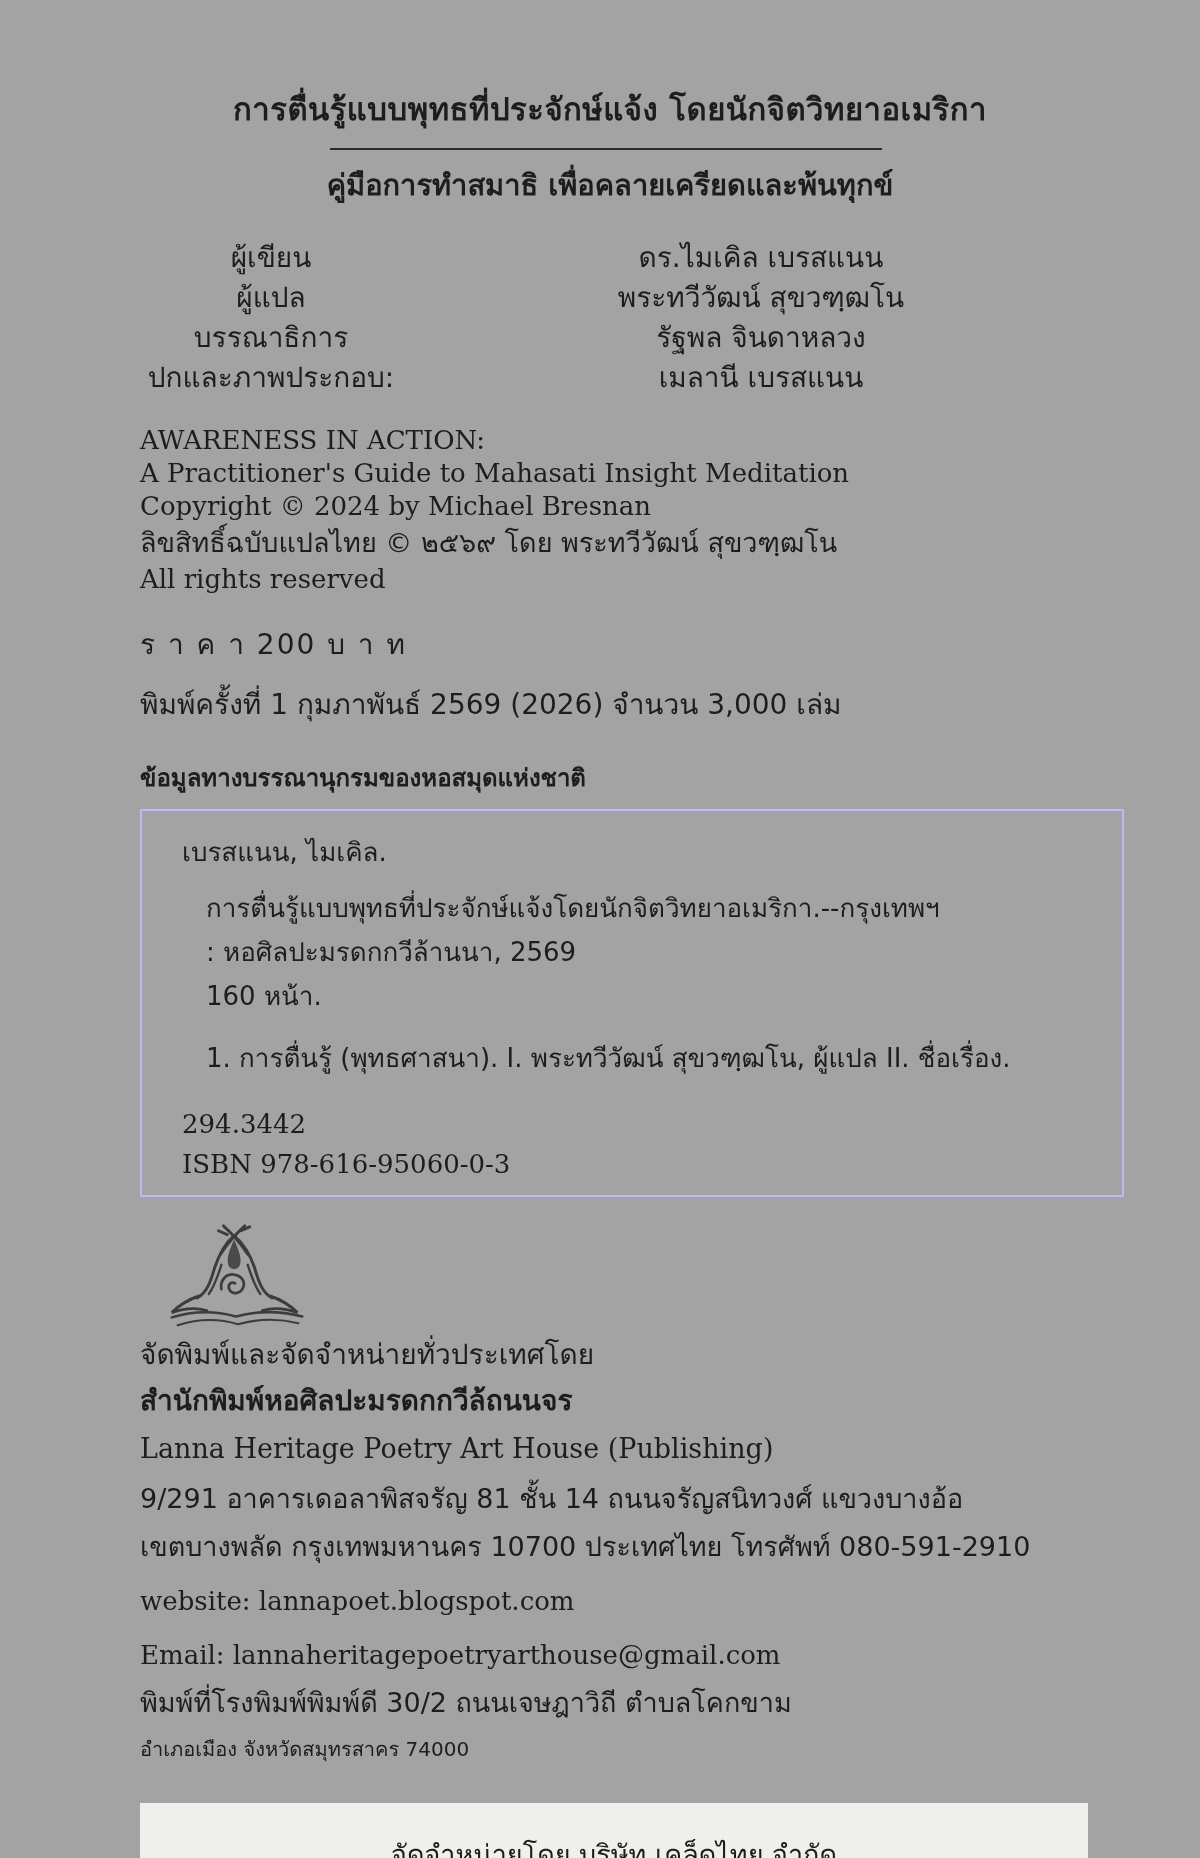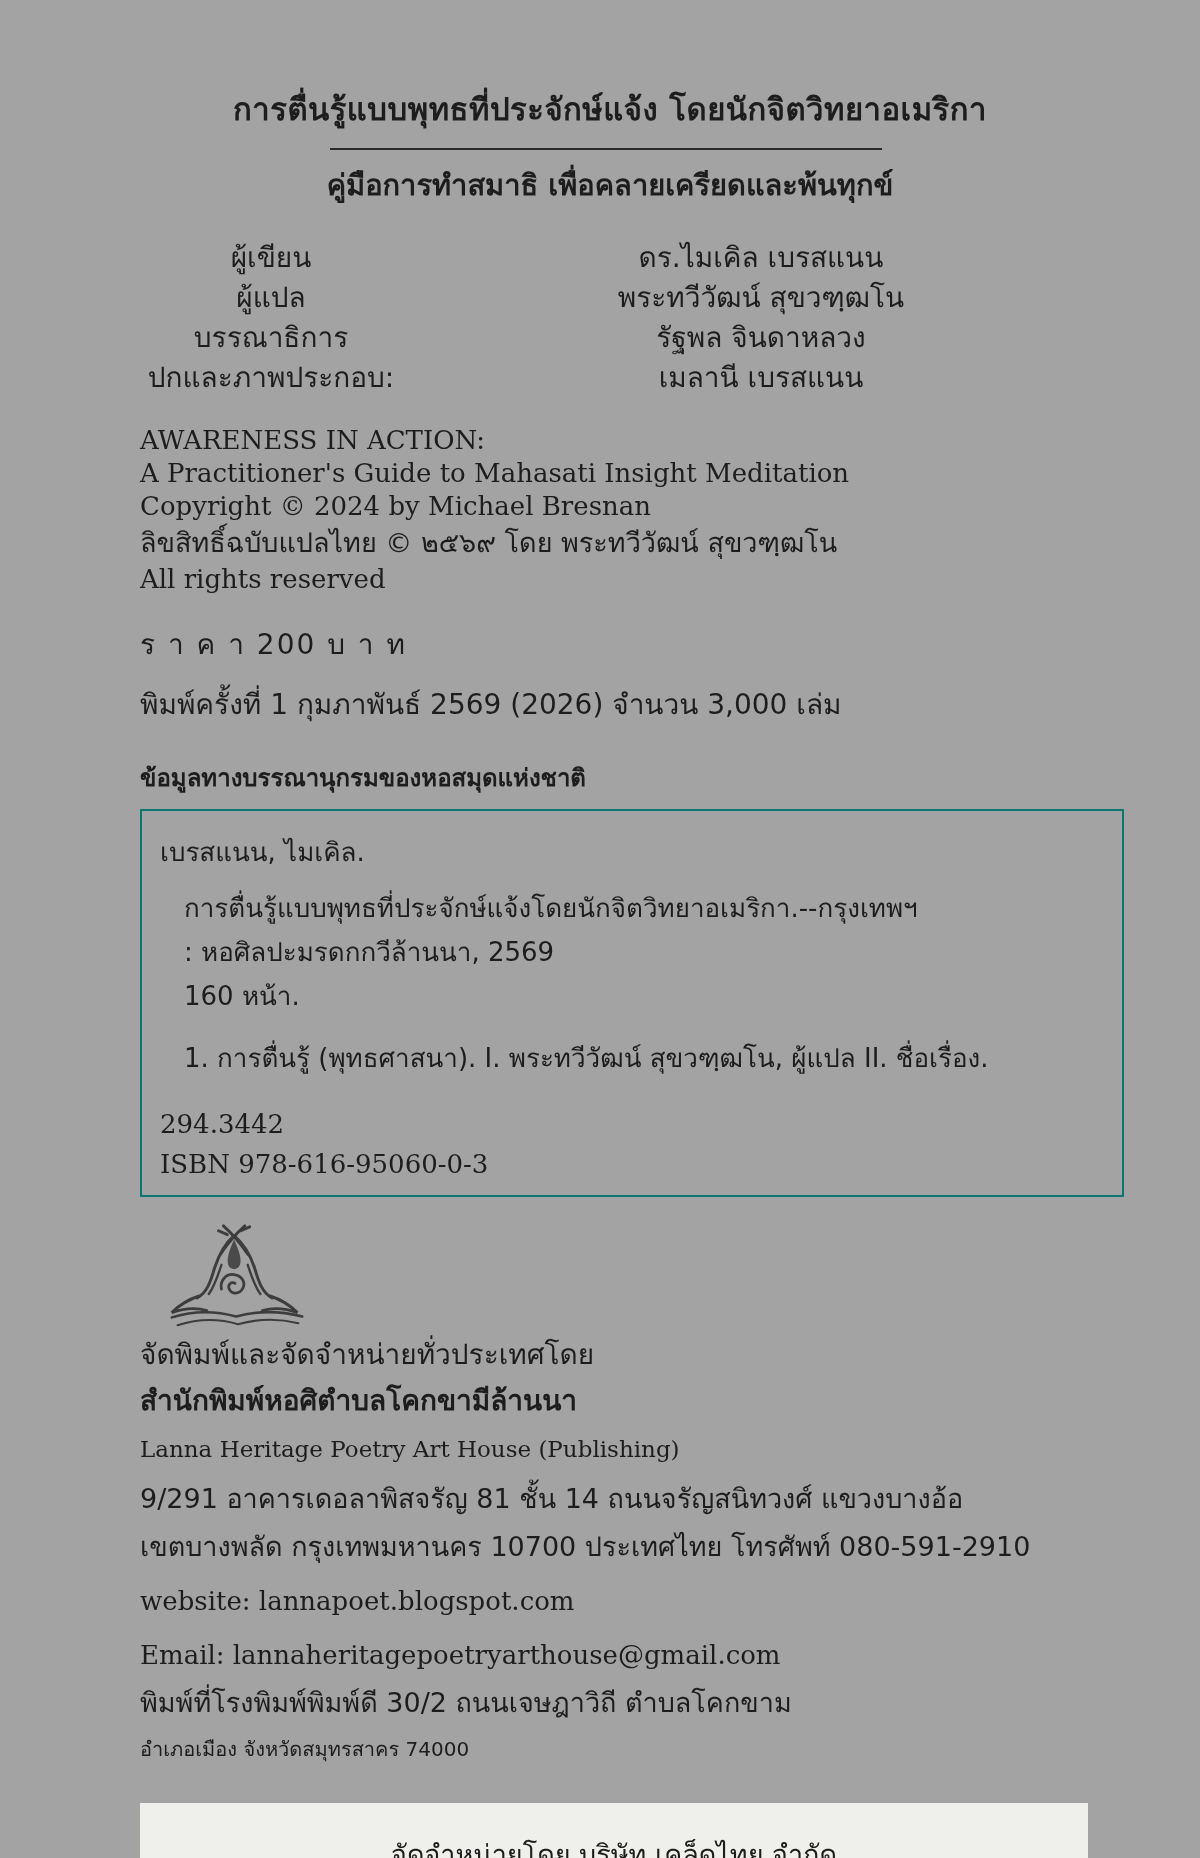--- a/index.html
+++ b/index.html
@@ -53,41 +53,41 @@
   
   .price-line { margin-top:26px; font-size:28px; letter-spacing:2px; }
   .print-run-line { margin-top:16px; font-size:28px; }
 
   
   .cip-section { margin-top:32px; }
   .cip-header { font-size:24px; font-weight:700; }
   .cip-box {
     margin-top:12px;
     width:984px; box-sizing:border-box;
-    border:2px solid #0f766e;
-    padding:26px 20px 16px 18px;
+    border:2px solid #c4b5fd;
+    padding:26px 20px 16px 40px;
     font-size:26px;
   }
   .cip-box .cip-line { line-height:30px; }
   .cip-box .indent { margin-left:24px; }
   .cip-author { margin-bottom:26px; }
   .cip-title-line { line-height:32px; }
   .cip-publisher-line { margin-top:14px; }
   .cip-pages-line { margin-top:14px; }
   .cip-subject-line { margin-top:32px; }
   .cip-ddc { margin-top:36px; font-family:"DejaVu Serif", "Liberation Serif", serif; }
   .cip-isbn { margin-top:10px; font-family:"DejaVu Serif", "Liberation Serif", serif; }
 
   
   .publisher-section { margin-top:24px; }
   .logo { width:160px; height:112px; margin-left:18px; }
   .pub-line { font-size:27px; line-height:40px; }
   .pub-distributed { font-size:28px; margin-top:2px; }
   .pub-name-thai { font-size:28px; font-weight:700; margin-top:6px; }
-  .pub-name-en { font-family:"DejaVu Serif", "Liberation Serif", serif; font-size:23px; margin-top:8px; }
+  .pub-name-en { font-family:"DejaVu Serif", "Liberation Serif", serif; font-size:27px; margin-top:8px; }
   .pub-address1 { margin-top:10px; font-size:27px; }
   .pub-address2 { margin-top:8px; font-size:27px; }
   .pub-email { font-family:"DejaVu Serif", "Liberation Serif", serif; font-size:26px; margin-top:14px; }
   .pub-website { font-family:"DejaVu Serif", "Liberation Serif", serif; font-size:26px; margin-top:14px; }
   .pub-printer1 { margin-top:8px; font-size:27px; }
   .pub-printer2 { margin-top:6px; font-size:20px; }
 
   
   .distributor-box {
     margin-top:34px;
@@ -168,21 +168,21 @@
 
         <path d="M76,19 C71,30 68,39 70,45 C72,51 80,51 82,45 C84,39 81,30 76,19 Z" fill="#4a4a4a" stroke="none"></path>
 
         <path d="M63,70 C61,61 68,54 76,55 C84,56 88,63 85,69 C82,75 74,76 71,70 C69,65 73,62 77,64" stroke-width="2.8"></path>
 
         <path d="M12,99 C34,92 56,92 78,98 C100,92 122,92 146,98" stroke-width="2.6"></path>
         <path d="M18,107 C40,100 60,100 80,106 C102,100 122,100 142,105" stroke-width="2.2"></path>
       </svg>
     </div>
     <div class="pub-line pub-distributed thai">จัดพิมพ์และจัดจำหน่ายทั่วประเทศโดย</div>
-    <div class="pub-line pub-name-thai thai">สำนักพิมพ์หอศิตำบลโคกขามีล้านนา</div>
+    <div class="pub-line pub-name-thai thai">สำนักพิมพ์หอศิลปะมรดกกวีล้ถนนจร</div>
     <div class="pub-line pub-name-en">Lanna Heritage Poetry Art House (Publishing)</div>
     <div class="pub-line pub-address1 thai">9/291 อาคารเดอลาพิสจรัญ 81 ชั้น 14 ถนนจรัญสนิทวงศ์ แขวงบางอ้อ</div>
     <div class="pub-line pub-address2 thai">
       <span>เขตบางพลัด กรุงเทพมหานคร 10700 ประเทศไทย โทรศัพท์</span>
       <span class="b">080-591-2910</span>
     </div>
     <div class="pub-line pub-website">
       <span>website:</span>
       <span>lannapoet.blogspot.com</span>
     </div>

